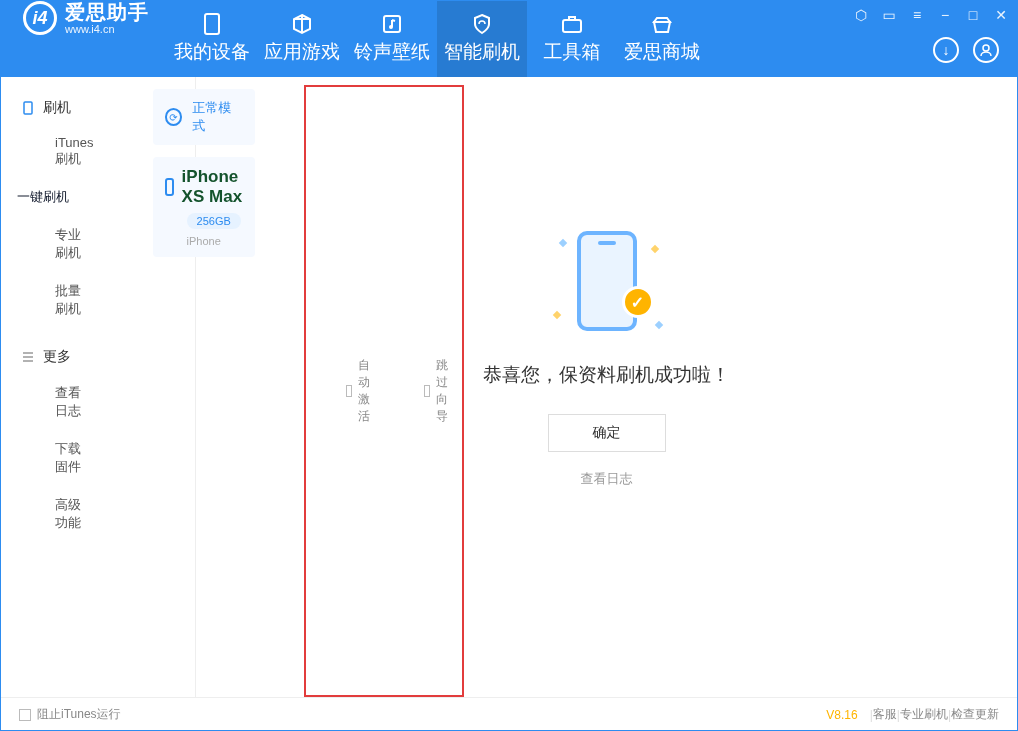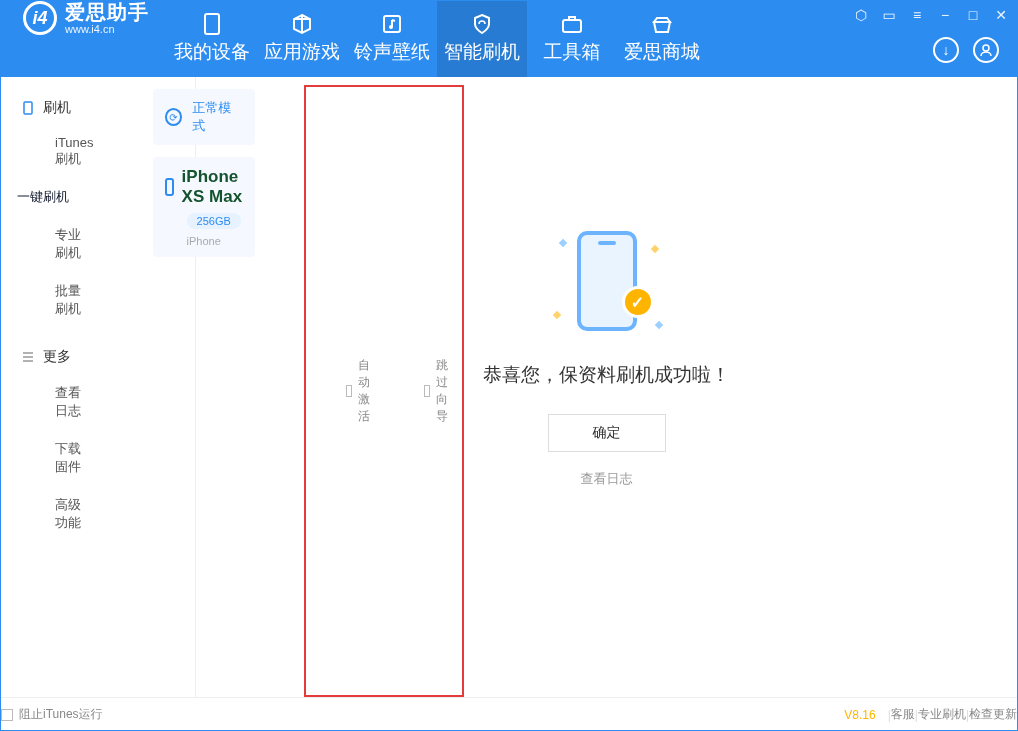--- a/index.html
+++ b/index.html
@@ -56,21 +56,21 @@
 .dot.d1 { left: 8px; top: 14px; }
 .dot.d2 { left: 2px; bottom: 18px; background: #ffd36b; }
 .dot.d3 { right: 4px; top: 20px; background: #ffd36b; }
 .dot.d4 { right: 0px; bottom: 8px; }
 
 .success-text { font-size: 19px; color: #333; margin-bottom: 26px; }
 .ok-btn { border: 1px solid #ddd; background: #fff; padding: 9px 44px; font-size: 14px; color: #333; cursor: pointer; margin-bottom: 18px; }
 .log-link { font-size: 13px; color: #999; cursor: pointer; }
 
 
-.statusbar { height: 34px; border-top: 1px solid #eee; display: flex; align-items: center; padding: 0 0; font-size: 12px; color: #888; }
+.statusbar { height: 34px; border-top: 1px solid #eee; display: flex; align-items: center; padding: 0 18px; font-size: 12px; color: #888; }
 .sb-left { display: flex; align-items: center; gap: 6px; cursor: pointer; }
 .sb-right { margin-left: auto; display: flex; align-items: center; }
 .sb-link { color: #888; cursor: pointer; }
 .sb-sep { color: #ddd; }
 .version { color: #ffb400; margin-right: 12px; }
 </style>
 </head>
 <body>
 
 <div class="topbar">

